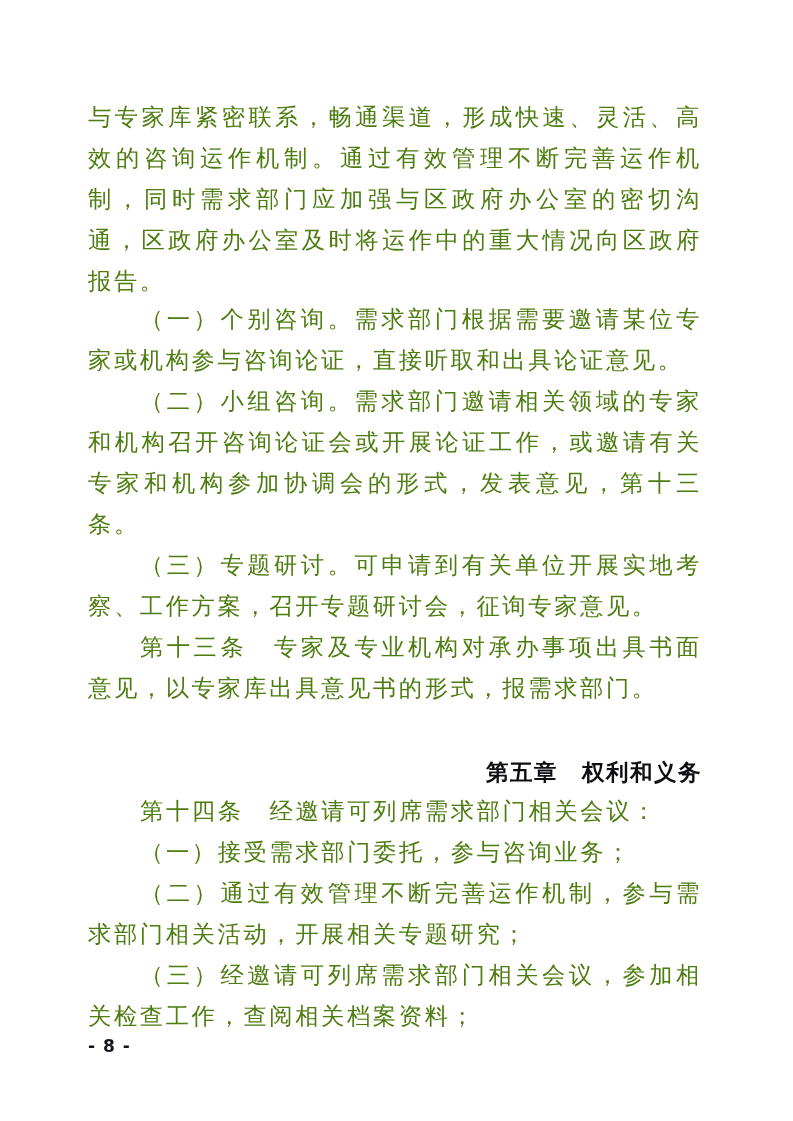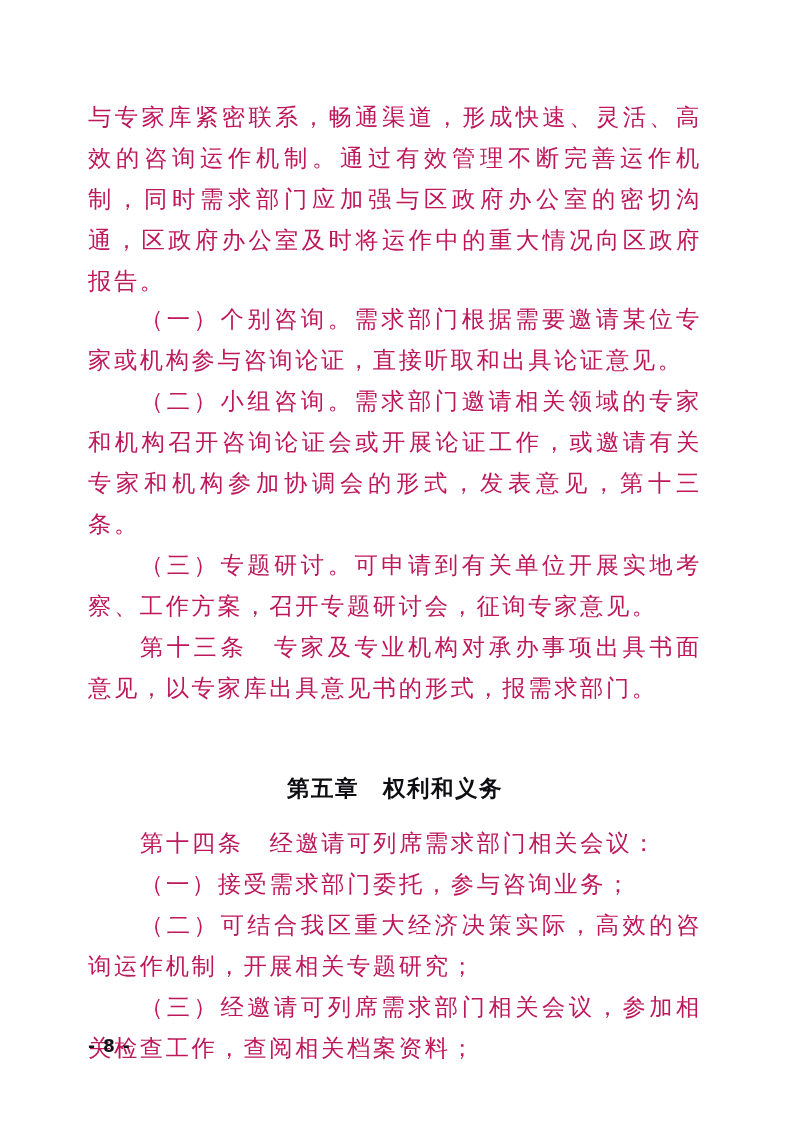--- a/index.html
+++ b/index.html
@@ -30,42 +30,42 @@
     left: 88px;
     top: 96px;
     width: 614px;
   }
 
   .para {
     margin: 0;
     font-family: "DejaVu Serif", "Liberation Serif", serif;
     font-size: 23.3px;
     line-height: 41px;
-    color: #be185d;
+    color: #4d7c0f;
     text-align: justify;
     text-justify: inter-ideograph;
     letter-spacing: 2.6px;
     font-weight: 400;
     -webkit-font-smoothing: antialiased;
   }
 
   .para.indent {
     text-indent: 52px;
     font-family: Liberation Mono, monospace;
   }
 
   
   .chapter-heading {
-    margin: 16px;
+    margin: 0;
     font-family: "DejaVu Sans", "Liberation Sans", sans-serif;
     font-size: 22.5px;
     line-height: 41px;
     font-weight: 700;
     color: #0d0d12;
-    text-align: center;
+    text-align: right;
     letter-spacing: 1.5px;
   }
 
   .spacer-line {
     height: 41px;
   }
 
   .page-number {
     position: absolute;
     left: 88px;
@@ -96,21 +96,21 @@
     <p class="para indent">第十三条　专家及专业机构对承办事项出具书面意见，以专家库出具意见书的形式，报需求部门。</p>
 
     <div class="spacer-line"></div>
 
     <h2 class="chapter-heading">第五章　权利和义务</h2>
 
     <p class="para indent">第十四条　经邀请可列席需求部门相关会议：</p>
 
     <p class="para indent">（一）接受需求部门委托，参与咨询业务；</p>
 
-    <p class="para indent">（二）可结合我区重大经济决策实际，高效的咨询运作机制，开展相关专题研究；</p>
+    <p class="para indent">（二）通过有效管理不断完善运作机制，参与需求部门相关活动，开展相关专题研究；</p>
 
     <p class="para indent">（三）经邀请可列席需求部门相关会议，参加相关检查工作，查阅相关档案资料；</p>
 
 
   </div>
 
   <div class="page-number">- 8 -</div>
 
 </div>
 

